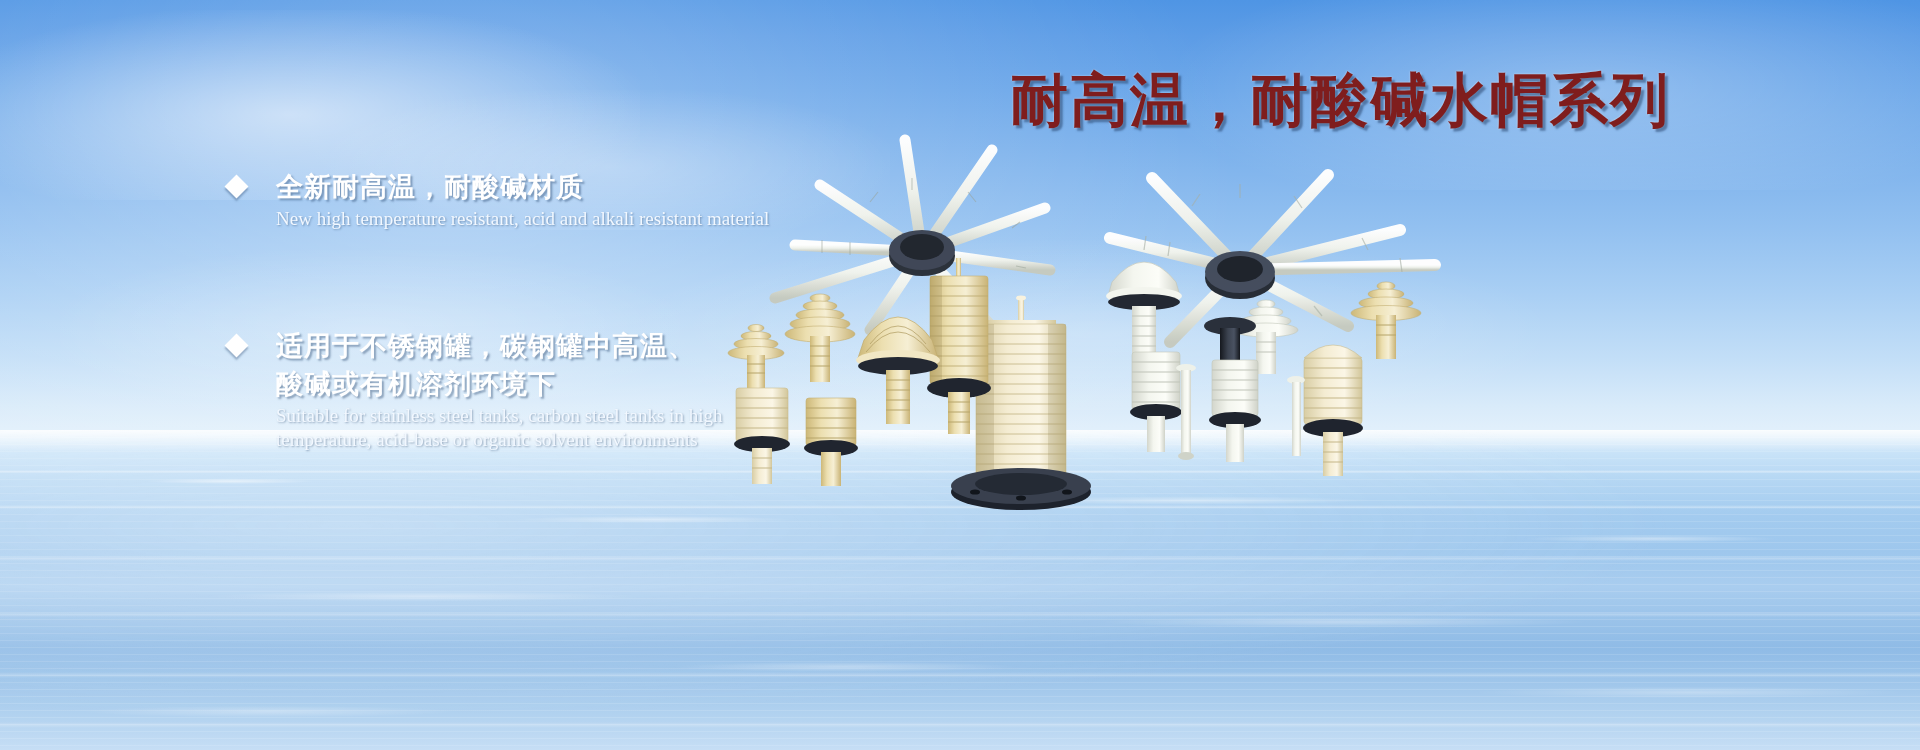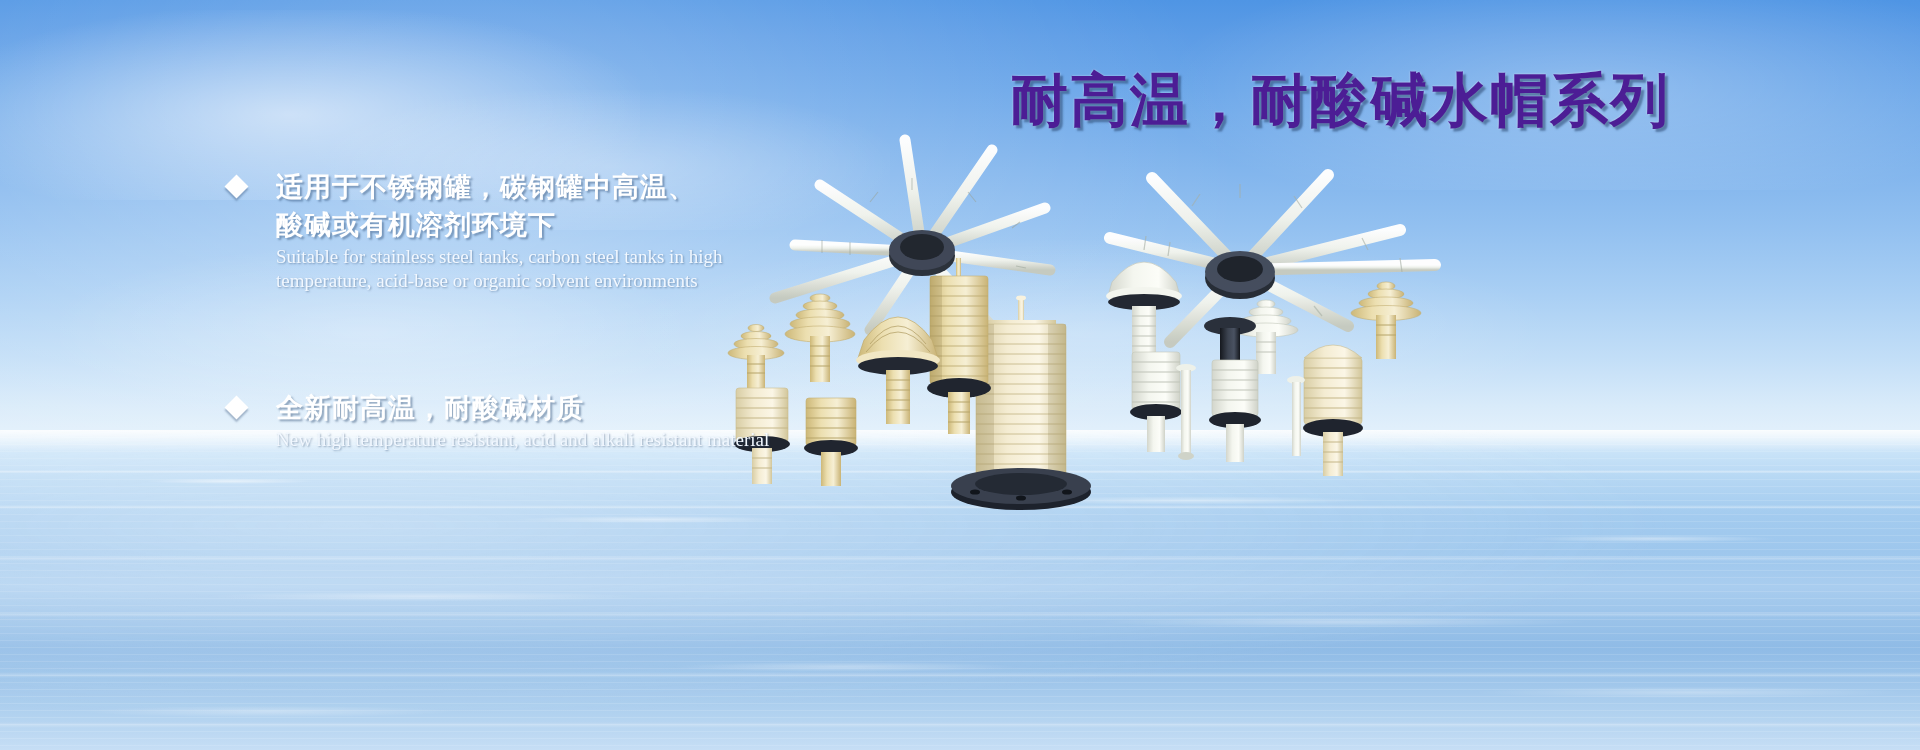--- a/index.html
+++ b/index.html
@@ -90,21 +90,21 @@
       radial-gradient(ellipse 260px 8px at 14% 88%, rgba(255,255,255,.30), rgba(255,255,255,0) 72%);
   }
 
   
   .headline{
     position:absolute;
     left:1010px;top:62px;
     font-size:58px;
     font-weight:700;
     letter-spacing:2px;
-    color:#4c1d95;
+    color:#7f1d1d;
     white-space:nowrap;
     text-shadow:3px 3px 2px rgba(40,70,110,.55), 0 0 2px rgba(255,255,255,.6);
   }
 
   .bullets{
     position:absolute;left:228px;top:168px;width:740px;
   }
   .bullet{position:relative;margin-bottom:96px;}
   .bullet:last-child{margin-bottom:0;}
   .diamond{
@@ -506,27 +506,27 @@
       </g>
     </svg>
   </div>
 
   <div class="headline">耐高温，耐酸碱水帽系列</div>
 
   <div class="bullets">
 
     <div class="bullet">
       <span class="diamond"></span>
+      <div class="cn">全新耐高温，耐酸碱材质</div>
+      <div class="en">New high temperature resistant, acid and alkali resistant material</div>
+    </div>
+
+    <div class="bullet">
+      <span class="diamond"></span>
       <div class="cn">适用于不锈钢罐，碳钢罐中高温、
 酸碱或有机溶剂环境下</div>
       <div class="en">Suitable for stainless steel tanks, carbon steel tanks in high
 temperature, acid-base or organic solvent environments</div>
     </div>
 
-    <div class="bullet">
-      <span class="diamond"></span>
-      <div class="cn">全新耐高温，耐酸碱材质</div>
-      <div class="en">New high temperature resistant, acid and alkali resistant material</div>
-    </div>
-
   </div>
 
 </div>
 
 </body></html>

